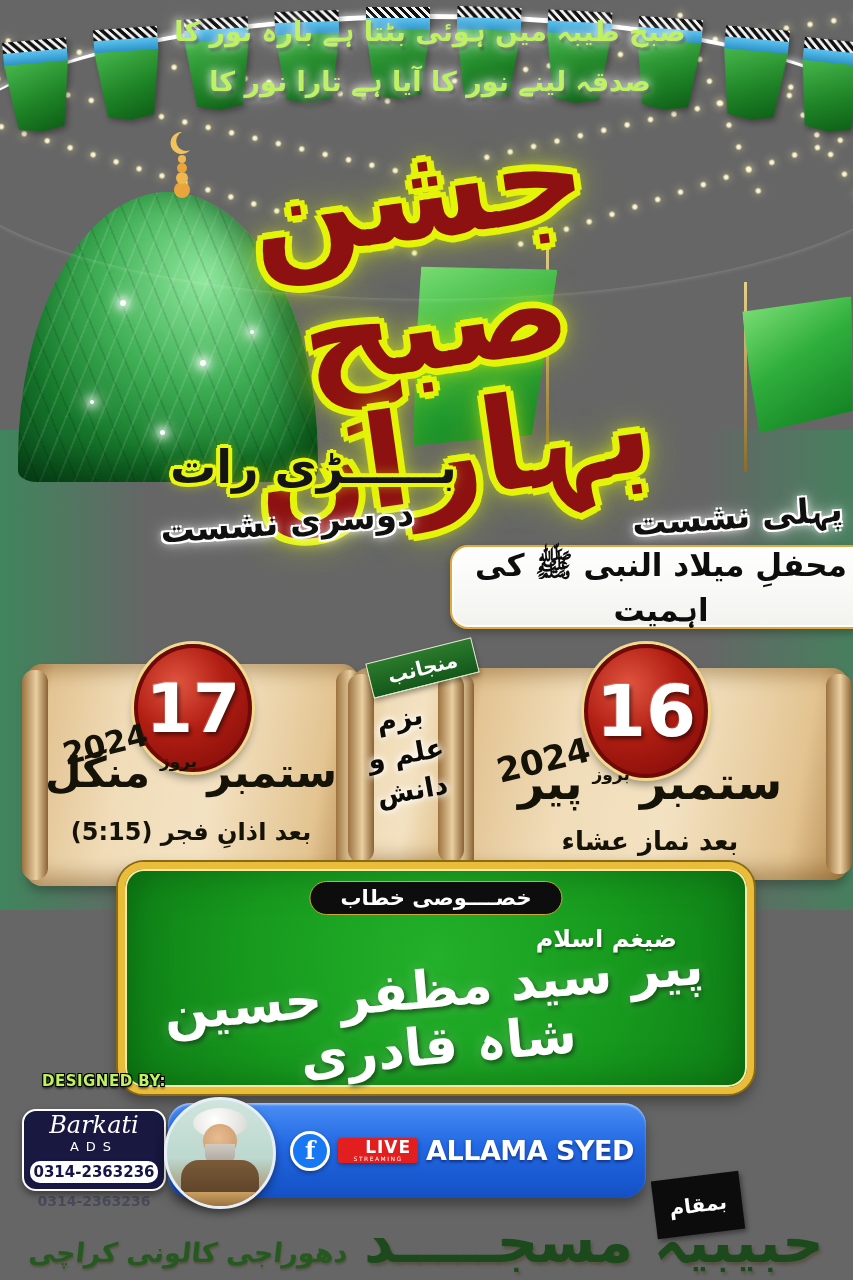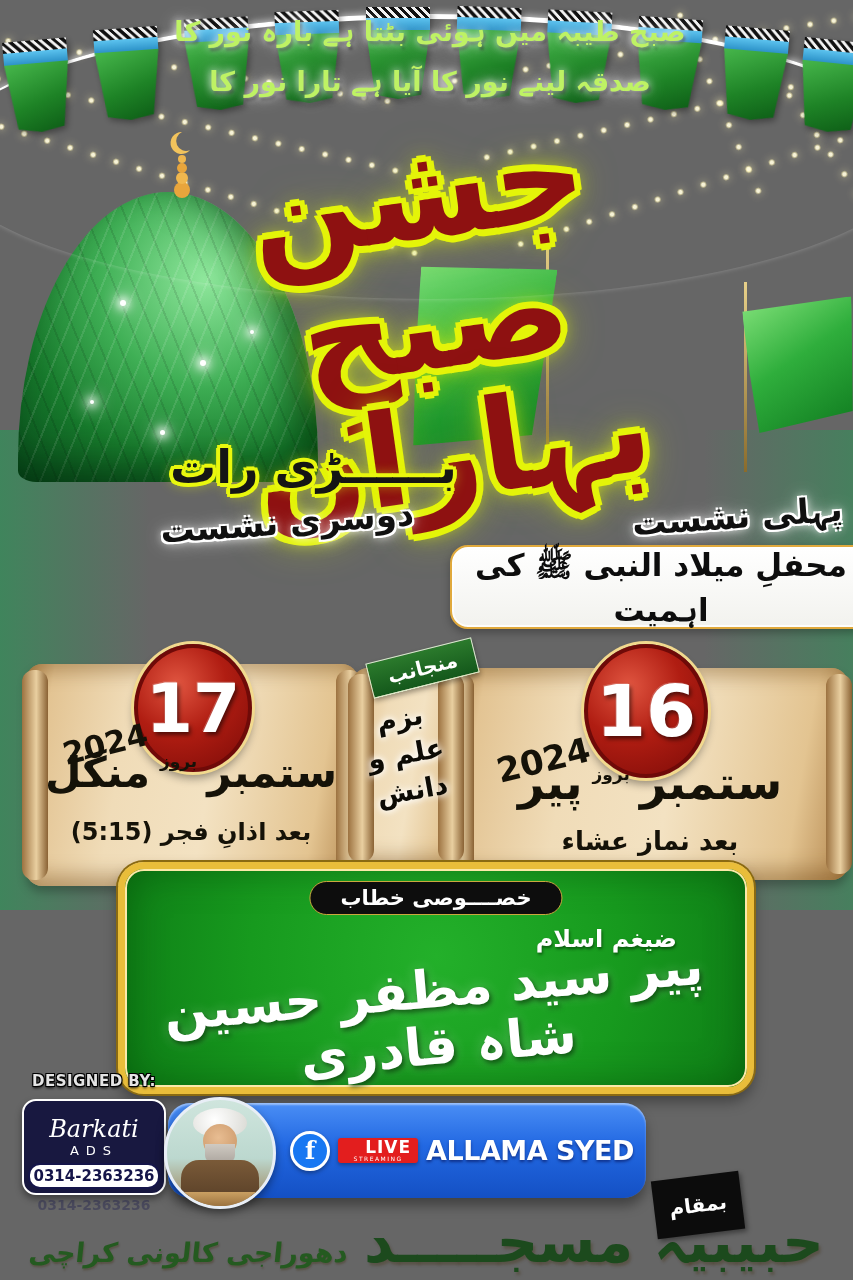--- a/index.html
+++ b/index.html
@@ -106,24 +106,24 @@
     background:#0d0d0d;color:#fff;font-size:21px;font-weight:bold;padding:4px 30px;border-radius:22px;
     border:1px solid #caa83e;white-space:nowrap;z-index:8;}
   .speaker-honorific{position:absolute;right:70px;top:56px;color:#fff;font-size:24px;font-weight:bold;
     direction:rtl;z-index:8;text-shadow:1px 2px 3px rgba(0,40,0,.6);}
   .speaker-name{position:absolute;left:10px;right:10px;top:92px;z-index:8;direction:rtl;text-align:center;
     transform:rotate(-5deg);color:#fff;font-size:52px;font-weight:bold;line-height:1.1;
     text-shadow:2px 3px 5px rgba(0,45,0,.65),0 0 14px rgba(255,255,255,.25);}
 
   
   .designer{position:absolute;left:22px;top:1072px;width:144px;z-index:8;text-align:center;}
-  .designer .dlabel{font-size:15px;font-weight:bold;color:#e5e5e5;letter-spacing:.5px;
-    text-shadow:-1px -1px 0 #000,1px -1px 0 #000,-1px 1px 0 #000,1px 1px 0 #000,0 2px 3px #000;}
-  .designer .dbox{margin-top:9px;background:#181840;border:2px solid #fff;border-radius:14px;
-    padding:16px 4px 4px;box-shadow:0 4px 7px rgba(0,0,0,.4);}
+  .designer .dlabel{font-size:15px;font-weight:bold;color:#bef264;letter-spacing:.5px;
+    text-shadow:-1px -1px 0 #000,1px -1px 0 #000,-1px 1px 0 #000,1px 1px 0 #000,0 2px 3px #000;text-align:right;}
+  .designer .dbox{margin-top:19px;background:#181840;border:2px solid #fff;border-radius:14px;
+    padding:2px 4px 4px;box-shadow:0 4px 7px rgba(0,0,0,.4);}
   .designer .brand{font-family:"DejaVu Serif","Liberation Serif",serif;font-style:italic;
     font-size:24px;color:#fff;line-height:1;}
   .designer .brand-sub{font-size:13px;color:#fff;letter-spacing:7px;margin-top:2px;}
   .designer .phone{margin-top:5px;background:#fff;border:2px solid #15154a;border-radius:12px;
     font-size:15px;font-weight:bold;color:#15154a;padding:2px 2px;}
   .designer .phone-ghost{margin-top:2px;font-size:14px;font-weight:bold;color:#15154a;opacity:.35;}
 
   
   .live-bar{position:absolute;left:168px;top:1103px;width:478px;height:95px;z-index:8;border-radius:22px;
     background:linear-gradient(180deg,#4a8ef5 0%,#2268e2 45%,#1450c4 100%);

